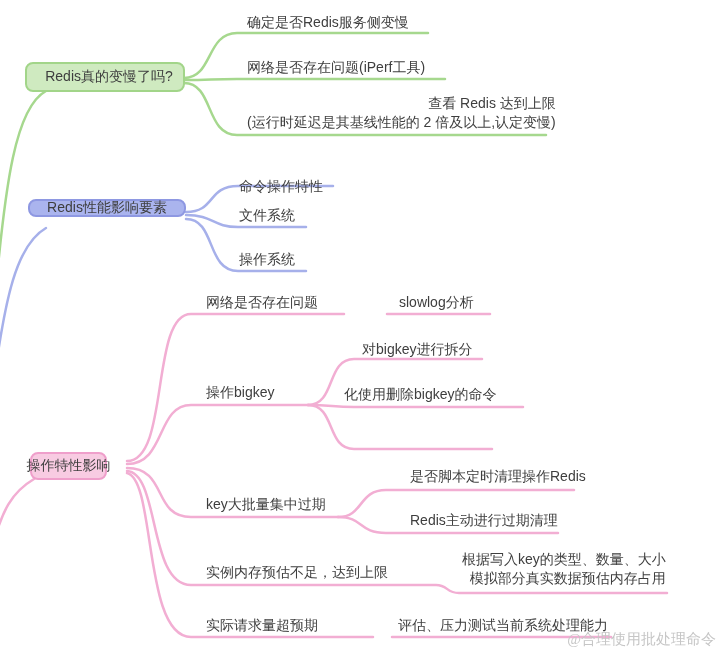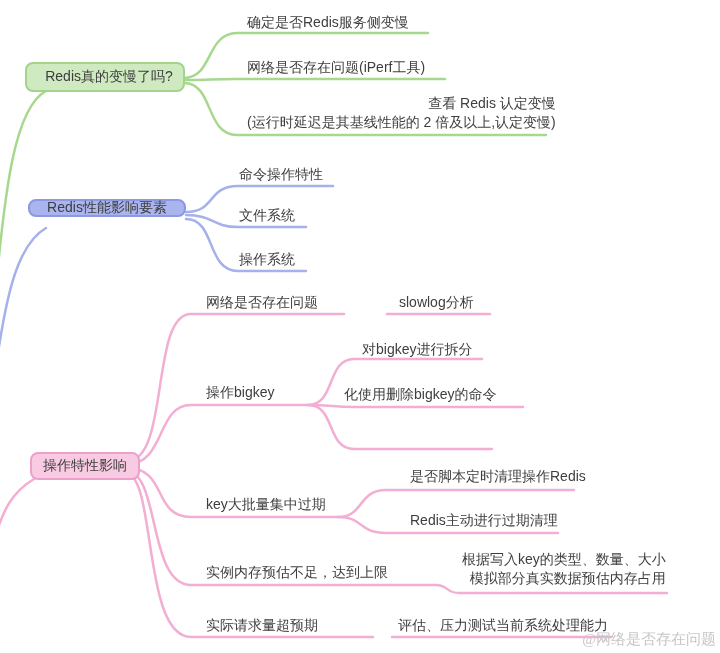--- a/index.html
+++ b/index.html
@@ -54,44 +54,44 @@
     <path class="ln-k" d="M 127 468 C 168 468, 152 517, 191 517 L 338 517"></path>
     <path class="ln-k" d="M 338 517 C 364 517, 358 490, 386 490 L 574 490"></path>
     <path class="ln-k" d="M 338 517 C 364 517, 358 533, 386 533 L 558 533"></path>
     <path class="ln-k" d="M 127 471 C 160 473, 148 585, 191 585 L 436 585 C 448 585, 446 593, 459 593 L 667 593"></path>
     <path class="ln-k" d="M 127 473 C 156 479, 143 637, 191 637 L 373 637"></path>
     <path class="ln-k" d="M 392 637 L 611 637"></path>
   </svg>
 
   <div class="node node-green" style="left:25px;top:62px;width:160px;height:30px;">Redis真的变慢了吗?</div>
   <div class="node node-purple" style="left:28px;top:199px;width:158px;height:18px;">Redis性能影响要素</div>
-  <div class="node node-pink" style="left:30px;top:452px;width:110px;height:28px;">操作特性影响</div>
+  <div class="node node-pink" style="left:30px;top:452px;width:77px;height:28px;">操作特性影响</div>
 
   <div class="topic" style="left:247px;top:13px;">确定是否Redis服务侧变慢</div>
   <div class="topic" style="left:247px;top:58px;">网络是否存在问题(iPerf工具)</div>
   <div class="topic" style="left:247px;top:94px;">
-    <div>查看 Redis 认定变慢</div>
+    <div>查看 Redis 达到上限</div>
     <div>(运行时延迟是其基线性能的 2 倍及以上,认定变慢)</div>
   </div>
 
-  <div class="topic" style="left:239px;top:165px;font-family:Liberation Serif, serif;">命令操作特性</div>
+  <div class="topic" style="left:239px;top:177px;font-family:Liberation Serif, serif;">命令操作特性</div>
   <div class="topic" style="left:239px;top:206px;">文件系统</div>
   <div class="topic" style="left:239px;top:250px;">操作系统</div>
 
   <div class="topic" style="left:206px;top:293px;">网络是否存在问题</div>
   <div class="topic" style="left:206px;top:383px;">操作bigkey</div>
   <div class="topic" style="left:206px;top:495px;">key大批量集中过期</div>
   <div class="topic" style="left:206px;top:563px;">实例内存预估不足，达到上限</div>
   <div class="topic" style="left:206px;top:616px;">实际请求量超预期</div>
 
   <div class="topic" style="left:399px;top:293px;">slowlog分析</div>
   <div class="topic" style="left:362px;top:340px;">对bigkey进行拆分</div>
   <div class="topic" style="left:344px;top:385px;">化使用删除bigkey的命令</div>
   <div class="topic" style="left:410px;top:467px;">是否脚本定时清理操作Redis</div>
   <div class="topic" style="left:410px;top:511px;">Redis主动进行过期清理</div>
   <div class="topic" style="left:462px;top:550px;">
     <div>根据写入key的类型、数量、大小</div>
     <div>模拟部分真实数据预估内存占用</div>
   </div>
   <div class="topic" style="left:398px;top:616px;">评估、压力测试当前系统处理能力</div>
 
-  <div class="watermark">@网络是否存在问题</div>
+  <div class="watermark">@合理使用批处理命令</div>
 </div>
 
 </body></html>

